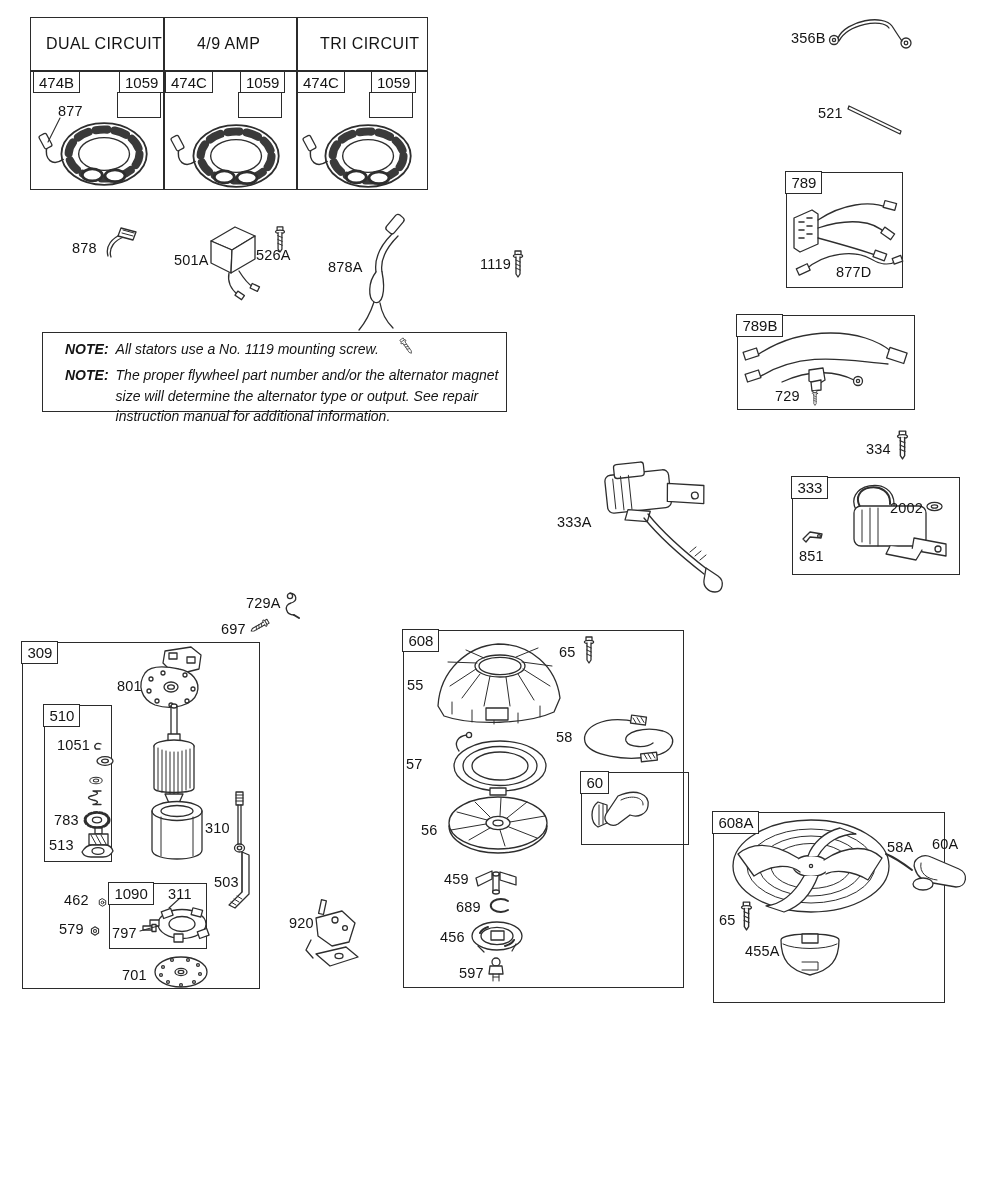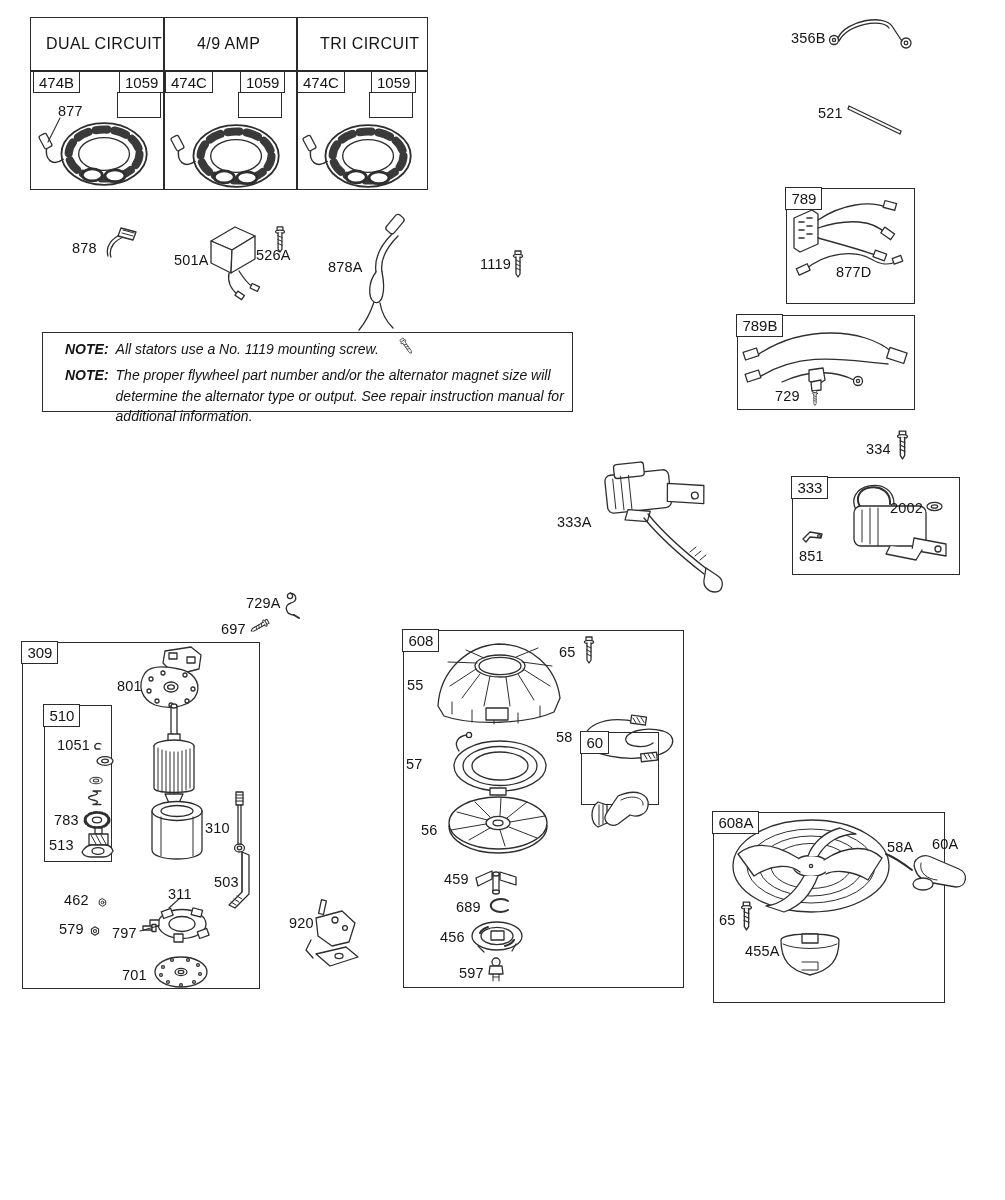--- a/index.html
+++ b/index.html
@@ -140,21 +140,21 @@
     <path d="M24 60 C16 70 16 86 22 90 C30 94 34 80 30 60" fill="#fff"></path>
     <path d="M22 90 C18 102 12 112 7 118"></path>
     <path d="M28 91 C30 103 35 110 41 116"></path>
   </svg>
 
   <div class="lbl" style="left:480px;top:256px">1119</div>
   <svg class="part" style="left:512px;top:250px;width:12px;height:28px">
       <use href="#scr"></use>
     </svg>
 
-  <div class="notebox" style="left:42px;top:332px;width:531px;height:80px">
+  <div class="notebox" style="left:42px;top:332px;width:465px;height:80px">
     <div class="noterow">
       <span class="nlab">NOTE:</span>
       <span class="ntext">All stators use a No. 1119 mounting screw.</span>
       <svg width="24" height="16" viewBox="0 0 24 16" style="margin-left:16px;overflow:visible">
         <g transform="rotate(-35 12 8)">
             <use href="#scr" x="8" y="-3" width="8" height="20"></use>
           </g>
       </svg>
     </div>
     <div class="noterow">
@@ -171,21 +171,21 @@
       <circle cx="80" cy="31" r="1.8"></circle>
     <path d="M12 26 C20 8 58 2 66 14 C70 20 73 25 76 29"></path>
     <path d="M13 29 C22 12 56 6 63 16"></path>
   </svg>
 
   <div class="lbl" style="left:818px;top:105px">521</div>
   <svg class="part" style="left:844px;top:102px;width:62px;height:40px">
     <path d="M4 7 L56 32 M5 4 L57 29 M4 7 L5 4 M56 32 L57 29"></path>
   </svg>
 
-  <div class="gbox" style="left:786px;top:188px;width:129px;height:116px">
+  <div class="gbox" style="left:786px;top:172px;width:117px;height:116px">
     <div class="tag corner">789</div>
   </div>
   <svg class="part" style="left:790px;top:192px;width:120px;height:66px">
     <polygon points="4,26 22,18 28,22 28,52 10,60 4,56" fill="#fff"></polygon>
     <path d="M9 30 h5 M9 38 h5 M9 46 h5 M17 26 h5 M17 34 h5 M17 42 h5" stroke-width="1.6"></path>
     <path d="M28 28 C52 12 80 8 98 16"></path>
     <path d="M28 36 C58 26 84 28 96 42"></path>
     <path d="M28 46 C50 52 72 58 88 64"></path>
     <rect x="94" y="10" width="12" height="7" transform="rotate(15 100 13)" fill="#fff"></rect>
     <rect x="92" y="38" width="12" height="7" transform="rotate(35 98 41)" fill="#fff"></rect>
@@ -352,20 +352,23 @@
   </svg>
   <div class="lbl" style="left:49px;top:837px">513</div>
   <svg class="part" style="left:78px;top:826px;width:40px;height:34px">
     <rect x="17" y="2" width="7" height="6" fill="#fff"></rect>
     <rect x="11" y="8" width="19" height="11" fill="#fff"></rect>
     <path d="M13 9 l5 9 M18 9 l5 9 M23 9 l5 9" stroke-width="1"></path>
     <path d="M4 26 q4 -7 10 -7 h13 q6 0 8 6 q-3 6 -10 6 h-12 q-7 0 -9 -5 Z" fill="#fff"></path>
     <ellipse cx="20" cy="25" rx="6" ry="3.4" fill="#fff"></ellipse>
   </svg>
 
+  <div class="gbox" style="left:109px;top:883px;width:98px;height:66px">
+    <div class="tag corner">1090</div>
+  </div>
   <div class="lbl" style="left:168px;top:886px">311</div>
   <svg class="part" style="left:148px;top:900px;width:60px;height:48px">
     <ellipse cx="34" cy="24" rx="24" ry="14.5" fill="#fff"></ellipse>
     <ellipse cx="34" cy="24" rx="13" ry="7.5" fill="#fff"></ellipse>
     <rect x="14" y="10" width="10" height="7" transform="rotate(-20 19 13)" fill="#fff"></rect>
     <rect x="44" y="9" width="10" height="7" transform="rotate(15 49 12)" fill="#fff"></rect>
     <rect x="50" y="30" width="10" height="7" transform="rotate(-20 55 33)" fill="#fff"></rect>
     <rect x="26" y="34" width="9" height="8" fill="#fff"></rect>
     <rect x="2" y="20" width="9" height="6" fill="#fff"></rect>
   </svg>
@@ -442,21 +445,21 @@
   <div class="lbl" style="left:406px;top:756px">57</div>
   <svg class="part" style="left:446px;top:728px;width:104px;height:66px">
     <ellipse cx="54" cy="38" rx="46" ry="25"></ellipse>
     <ellipse cx="54" cy="38" rx="37" ry="19.5"></ellipse>
     <ellipse cx="54" cy="38" rx="28" ry="14"></ellipse>
     <path d="M13 23 C7 15 12 8 21 7"></path>
     <circle cx="23" cy="7" r="2.6" fill="#fff"></circle>
     <rect x="44" y="60" width="16" height="7" fill="#fff"></rect>
   </svg>
 
-  <div class="gbox" style="left:581px;top:732px;width:78px;height:73px">
+  <div class="gbox" style="left:581px;top:772px;width:108px;height:73px">
     <div class="tag corner">60</div>
   </div>
   <svg class="part" style="left:588px;top:786px;width:70px;height:52px">
     <path d="M10 16 C2 22 2 36 10 41 L19 37 L19 19 Z" fill="#fff"></path>
     <path d="M11 19 v20 M15 18 v20" stroke-width="1"></path>
     <path d="M30 10 C48 2 62 8 60 20 C59 28 50 32 42 29 L30 38 C23 42 14 36 18 28 Z" fill="#fff"></path>
     <path d="M33 14 C45 8 56 12 55 19" stroke-width="1"></path>
   </svg>
 
   <div class="lbl" style="left:421px;top:822px">56</div>

